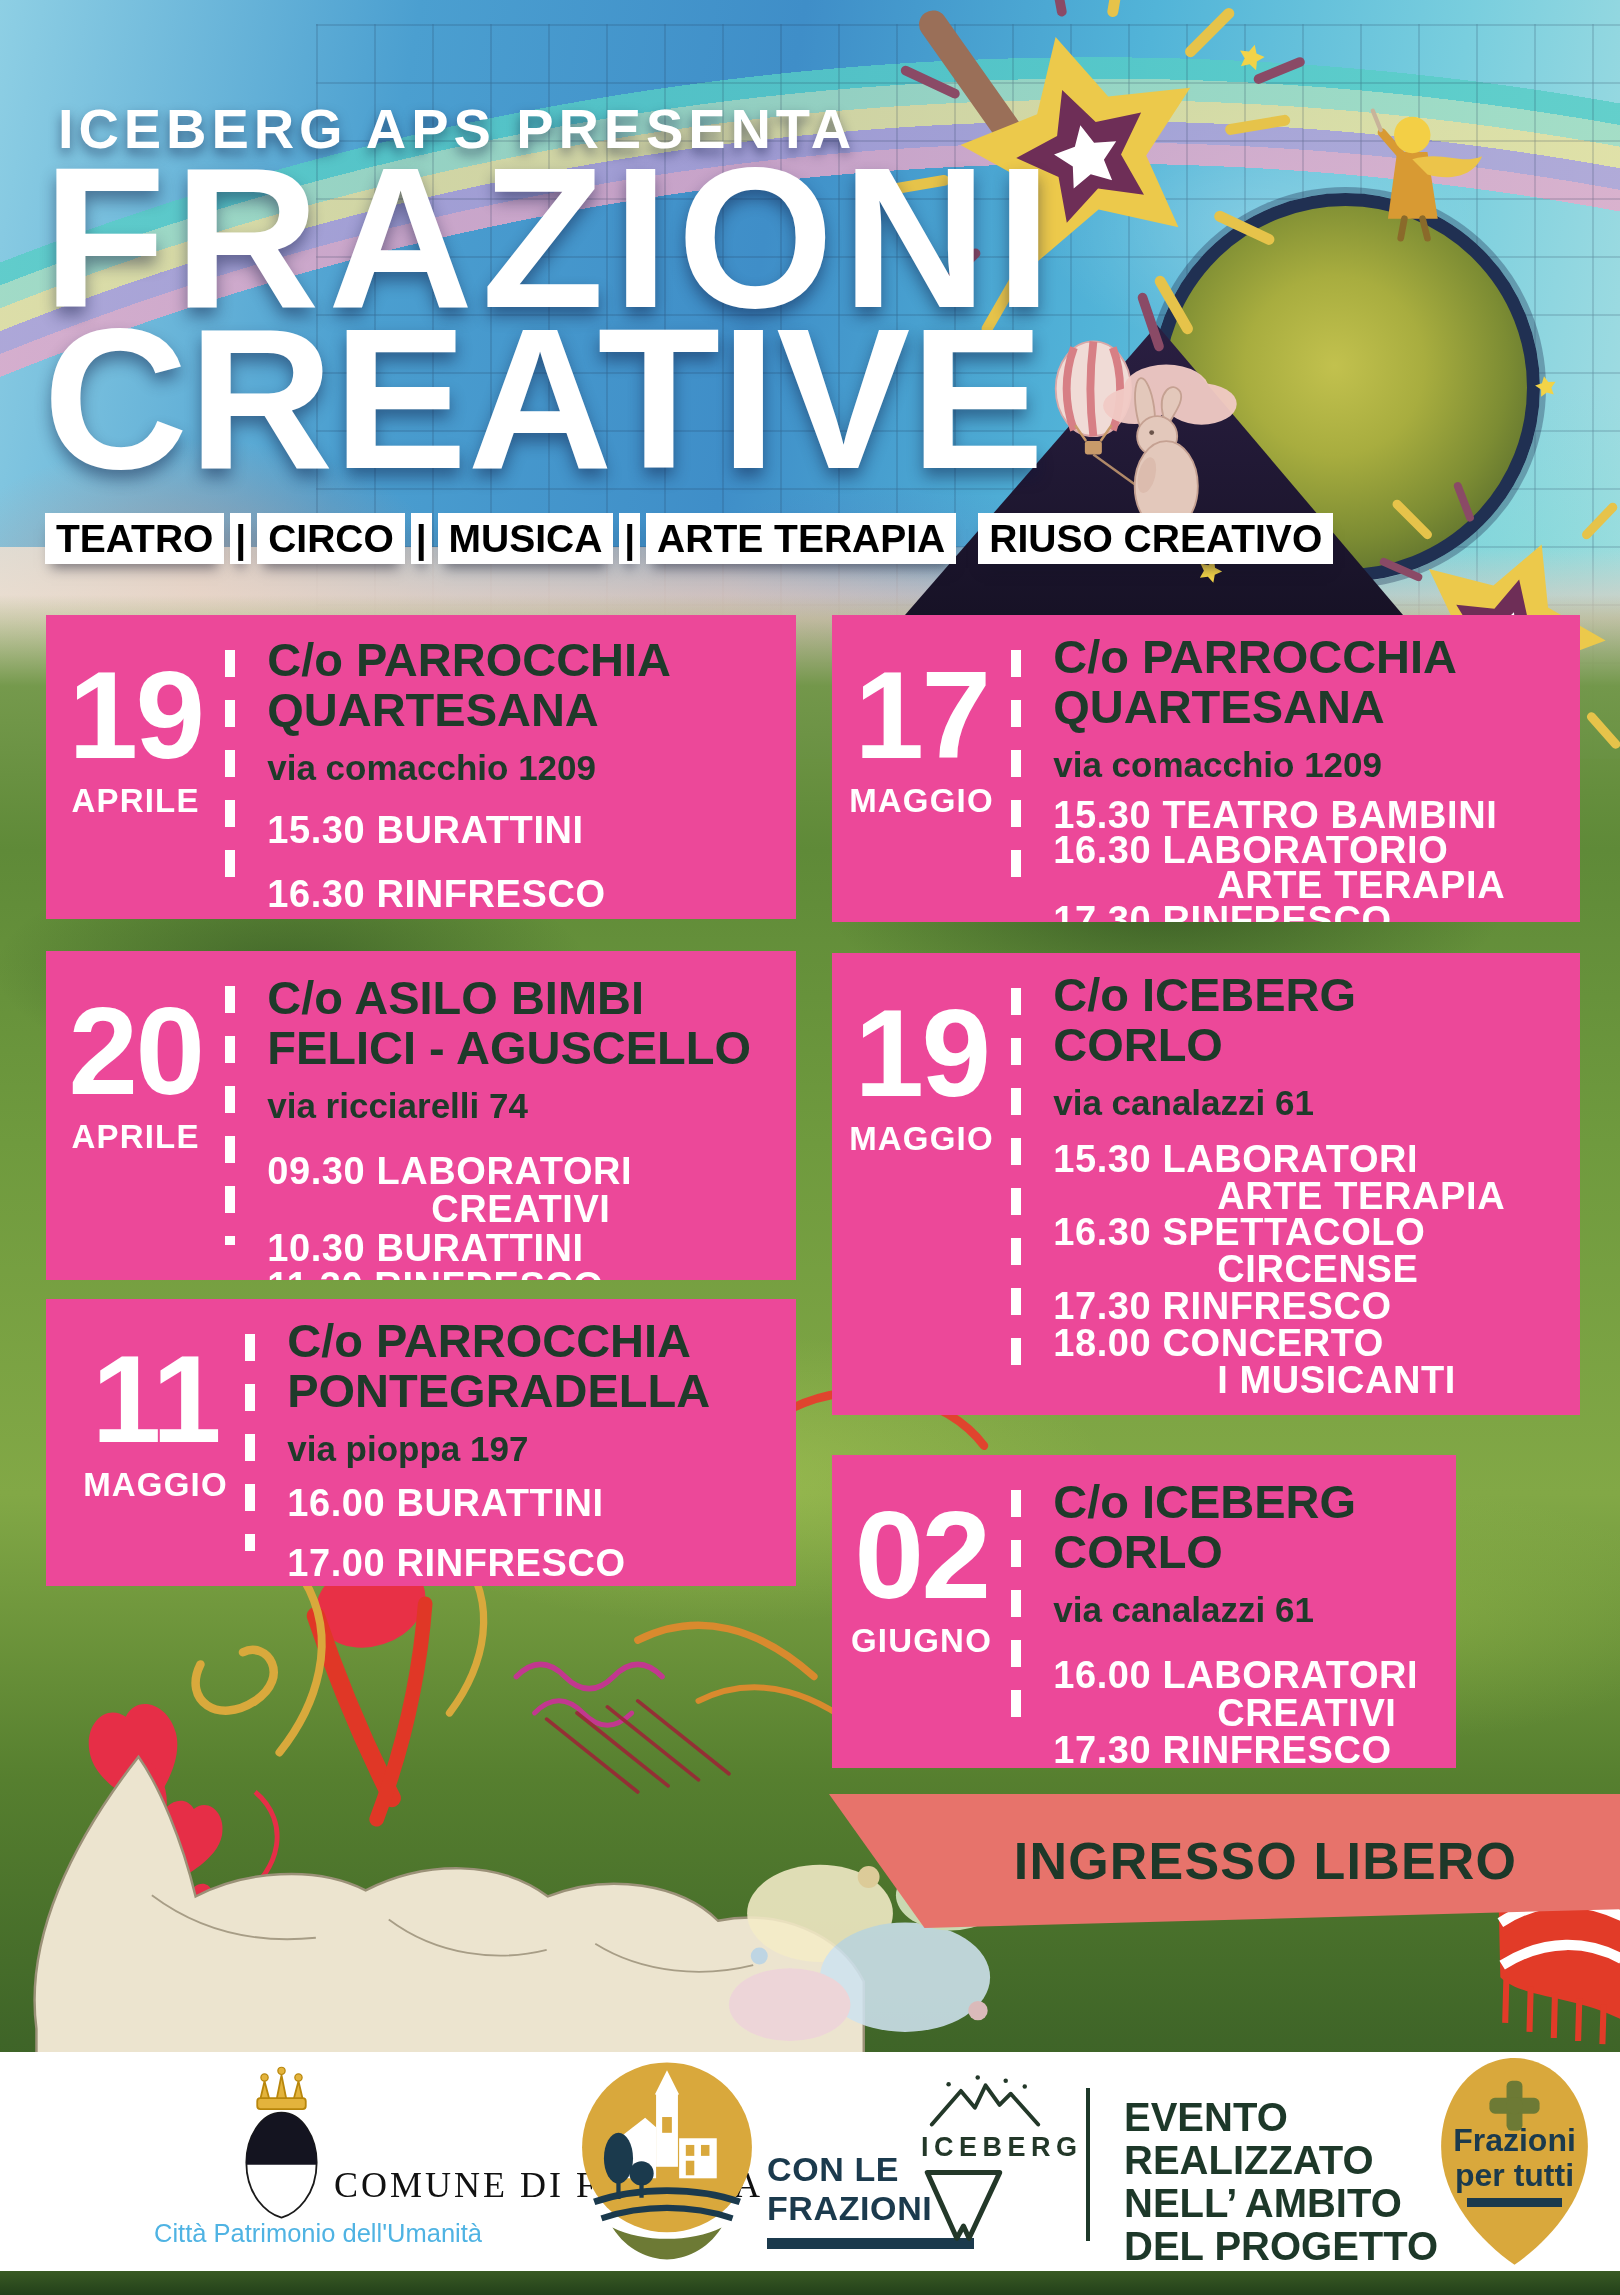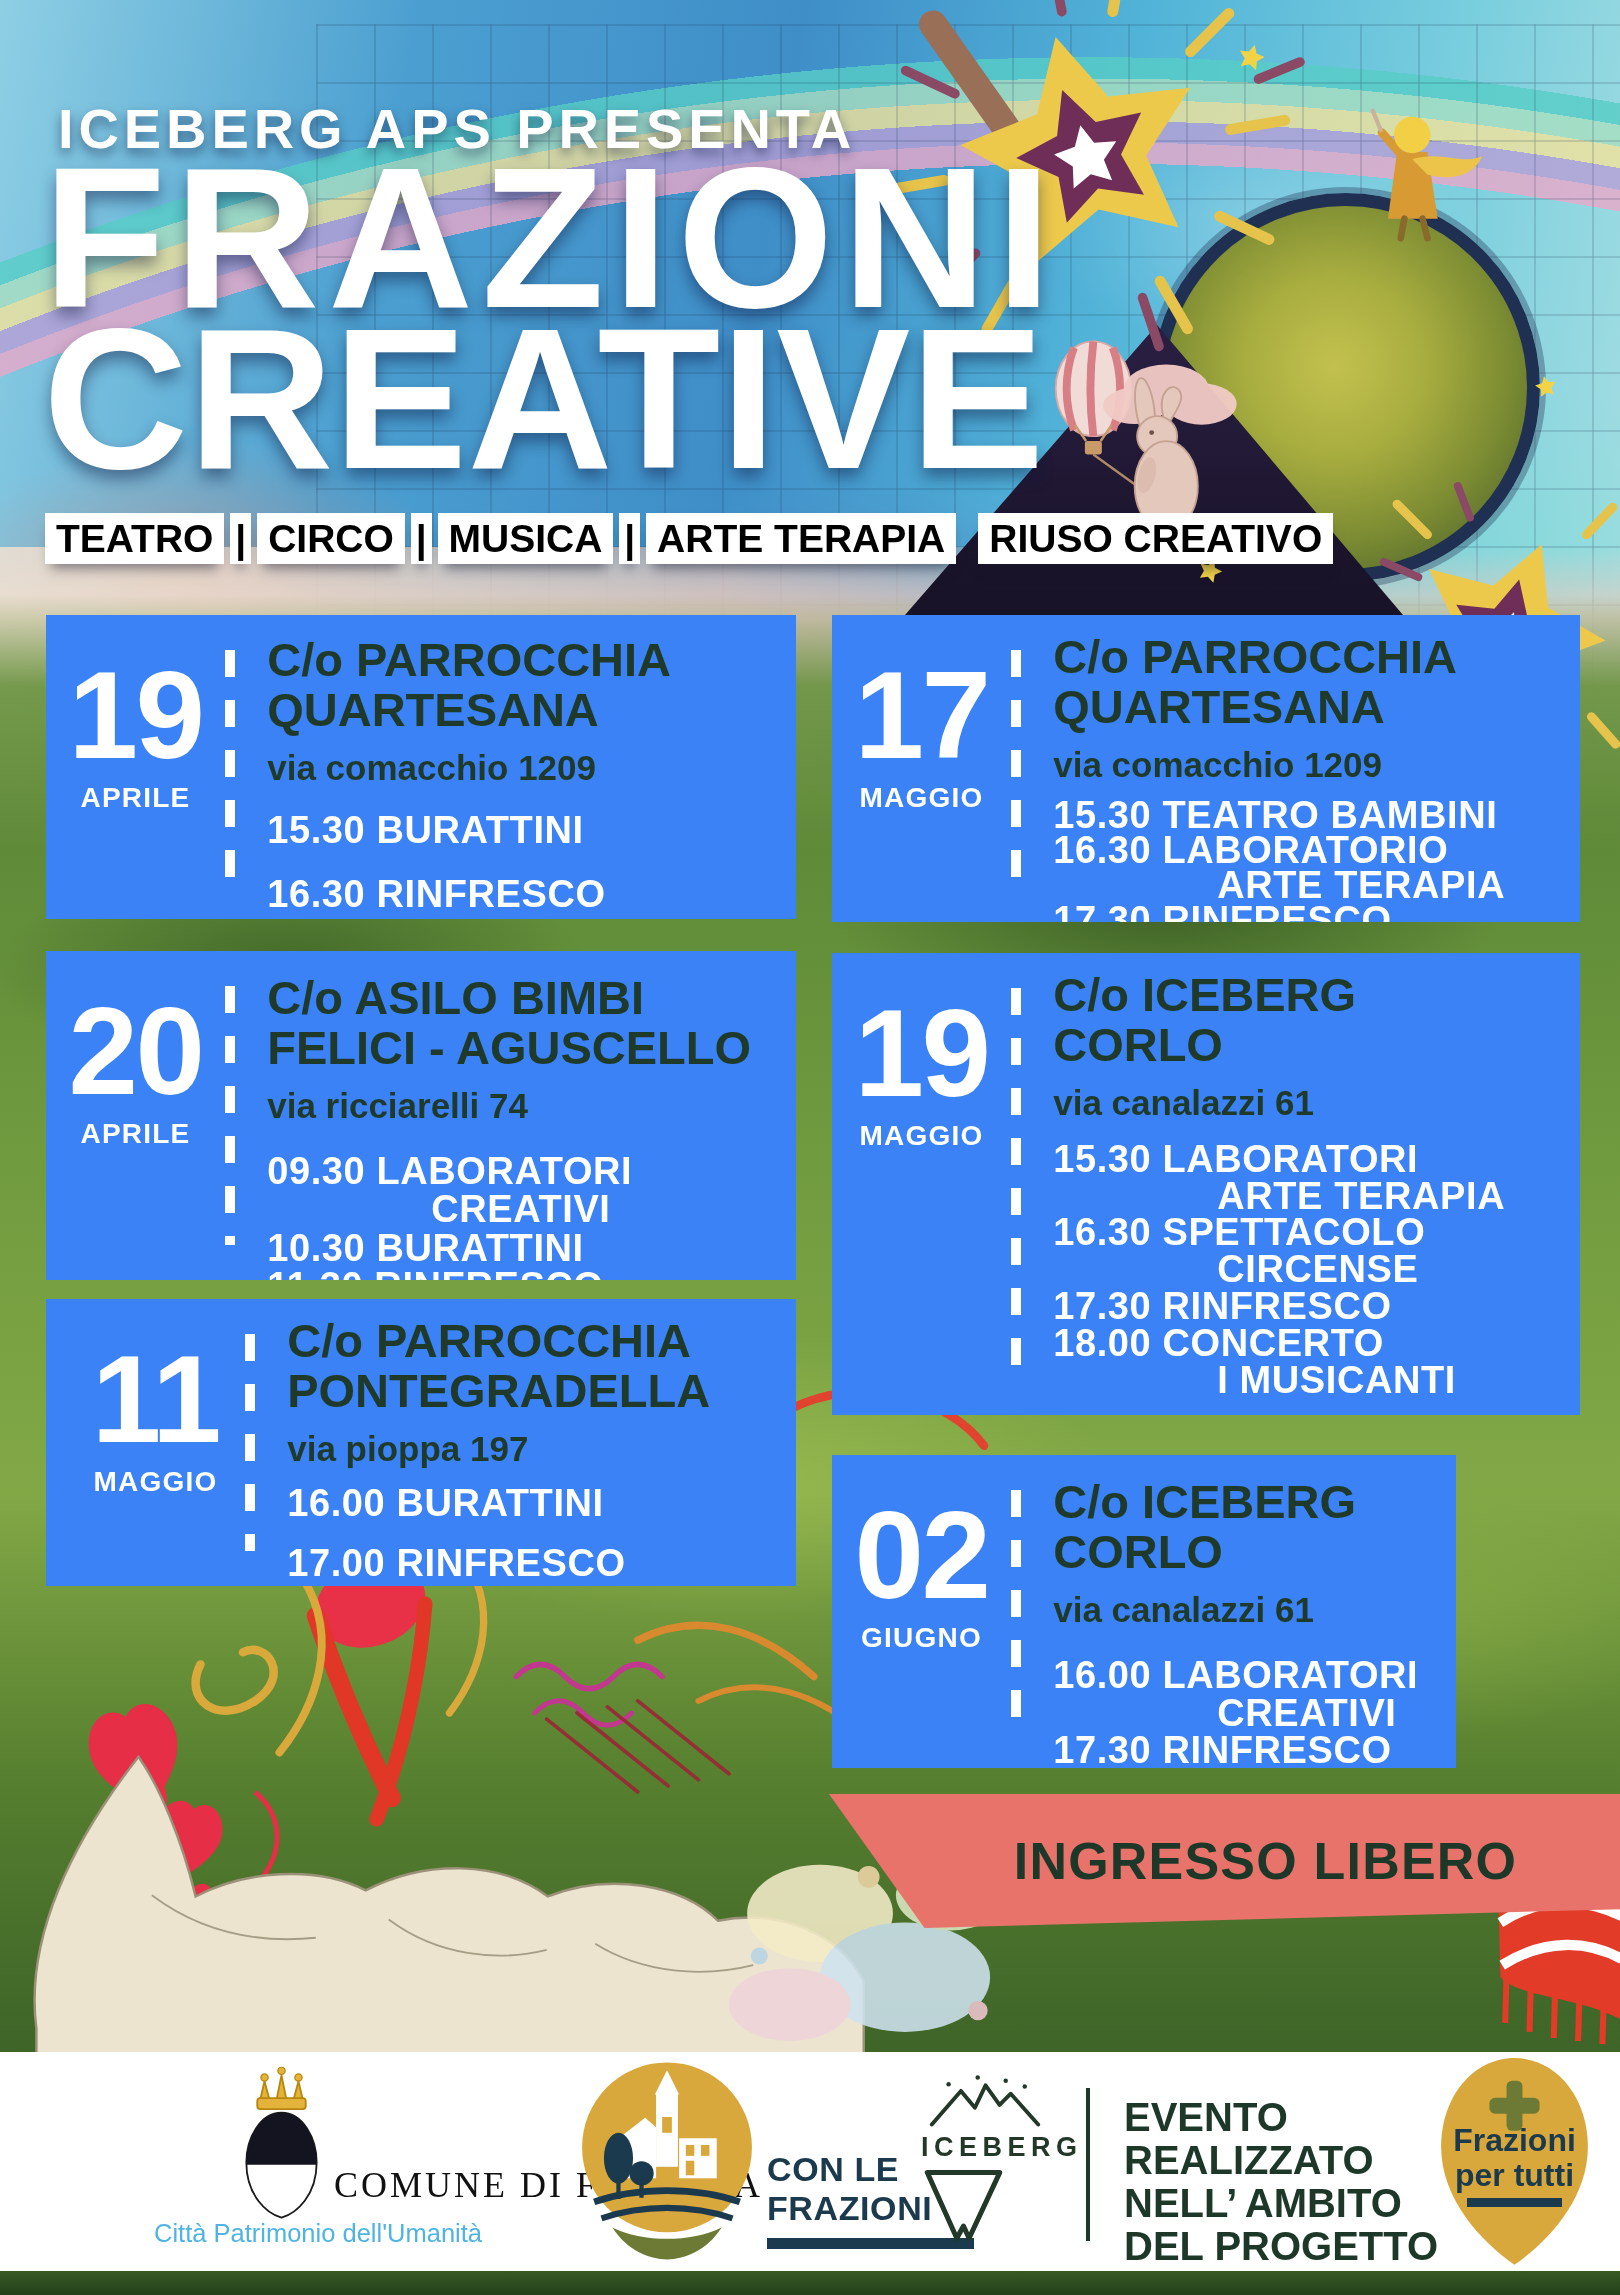--- a/index.html
+++ b/index.html
@@ -53,30 +53,30 @@
   .t2{top:298px;letter-spacing:0;}
 
   
   .chips{position:absolute;left:45px;top:513px;display:flex;align-items:stretch;gap:6px;}
   .chip{background:#fff;color:#000;font-weight:bold;font-size:39px;line-height:44px;
     padding:3.6px 11px;white-space:nowrap;box-shadow:0 9.7px 12px -6px rgba(20,20,40,.5);}
   .chip.pipe{padding:3.6px 4.9px;}
   .chip.gap{margin-left:16px;}
 
   
-  .card{position:absolute;background:#3b82f6;display:flex;overflow:hidden;justify-content:center;}
+  .card{position:absolute;background:#ec4899;display:flex;overflow:hidden;justify-content:center;}
   .c1{left:46px;top:615px;width:750px;height:304px;}
   .c2{left:832px;top:615px;width:748px;height:307px;}
   .c3{left:46px;top:951px;width:750px;height:329px;}
   .c4{left:832px;top:953px;width:748px;height:462px;}
   .c5{left:46px;top:1299px;width:750px;height:287px;padding-left:20px;}
   .c6{left:832px;top:1455px;width:624px;height:313px;}
   .date{width:179px;flex-shrink:0;padding-top:50px;text-align:center;color:#fff;}
   .day{font-size:125px;line-height:.8;font-weight:bold;letter-spacing:-2.4px;}
-  .month{font-size:28px;font-weight:bold;margin-top:17px;letter-spacing:1.2px;}
+  .month{font-size:33px;font-weight:bold;margin-top:17px;letter-spacing:1.2px;}
   .sep{width:10.3px;flex-shrink:0;margin:35px 4.9px 35px 0;
     background:repeating-linear-gradient(to bottom,#fff 0 27px,transparent 27px 50px);}
   .cbody{flex:1;padding:23px 9.7px 0 27px;font-weight:bold;color:#1f3a2a;}
   .venue div{font-size:47px;line-height:1.02;padding-bottom:2.4px;letter-spacing:0;}
   .addr{font-size:35px;margin-top:11px;}
   .sched{margin-top:27px;color:#fff;letter-spacing:0.6px;}
   .row{font-size:38px;line-height:.95;margin-bottom:1.2px;white-space:nowrap;}
   .row.indent{padding-left:164px;}
   .c1 .cbody{padding-top:21px;} .c1 .sched{margin-top:24px;} .c1 .row{margin-bottom:28px;}
   .c2 .cbody{padding-top:18px;} .c2 .sched{margin-top:13.4px;} .c2 .row{margin-bottom:0;line-height:.92;}

